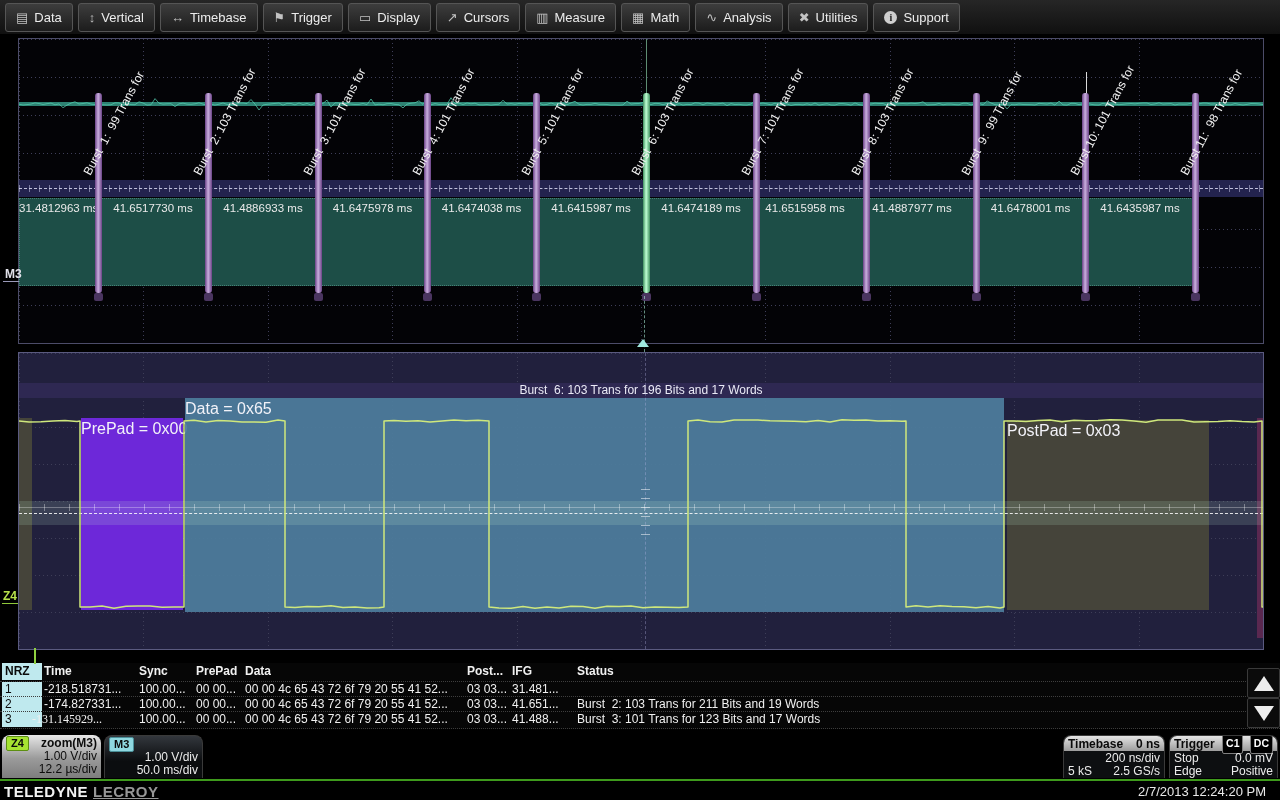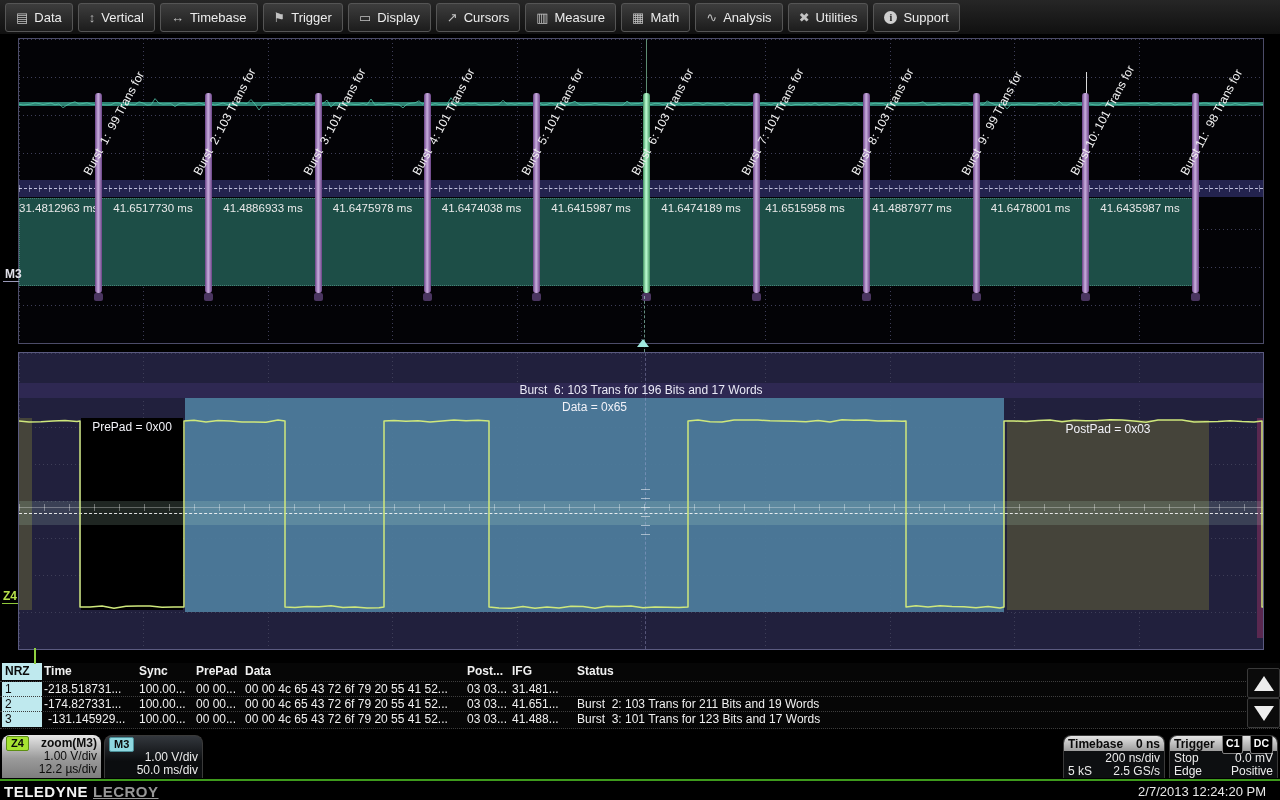--- a/index.html
+++ b/index.html
@@ -40,22 +40,22 @@
   .sel-line{position:absolute;top:0;height:254px;width:1px;background:rgba(170,255,205,.55);}
   .cur-line{position:absolute;top:33px;height:221px;width:1px;background:rgba(255,255,255,.85);}
   .blabel{position:absolute;top:125px;height:13px;font-size:12px;color:#f2f2f2;white-space:pre;
     transform:rotate(-62deg);transform-origin:0 100%;}
 
   .side-label{position:absolute;font-size:12px;font-weight:bold;}
   .side-rule{position:absolute;height:1px;}
 
   
   .region{position:absolute;}
-  .region-label{position:absolute;left:0;top:2px;width:100%;text-align:center;
-    font-size:12px;color:#f2f2f8;white-space:pre;}
+  .region-label{position:absolute;left:0;top:2px;width:100%;
+    font-size:16px;color:#f2f2f8;white-space:pre;}
   #title-band{position:absolute;left:0;top:30px;width:1244px;height:15px;background:#2e2852;}
   #title-band span{display:block;width:100%;text-align:center;font-size:12px;color:#eaeaf6;
     line-height:15px;white-space:pre;}
   #mid-band{position:absolute;left:0;top:148px;width:1244px;height:24px;background:rgba(190,235,210,.16);}
   #mid-ruler{position:absolute;left:0;top:154px;width:1244px;height:1px;background:rgba(255,255,255,.3);}
   #mid-ruler-ticks{position:absolute;left:0;top:151px;width:1244px;height:7px;
     background:repeating-linear-gradient(90deg,rgba(255,255,255,.35) 0 1px,transparent 1px 25px);}
   #mid-dash{position:absolute;left:0;top:160px;width:1244px;height:0;
     border-top:1px dashed rgba(255,255,255,.85);}
   #center-line{position:absolute;left:626px;top:0;height:296px;width:0;
@@ -270,21 +270,21 @@
         <line x1="0" y1="37.5" x2="1244" y2="37.5" stroke="#3e3e58" stroke-width="1" stroke-dasharray="1 3"></line>
         <line x1="0" y1="74.5" x2="1244" y2="74.5" stroke="#3e3e58" stroke-width="1" stroke-dasharray="1 3"></line>
         <line x1="0" y1="111.5" x2="1244" y2="111.5" stroke="#3e3e58" stroke-width="1" stroke-dasharray="1 3"></line>
         <line x1="0" y1="148.5" x2="1244" y2="148.5" stroke="#3e3e58" stroke-width="1" stroke-dasharray="1 3"></line>
         <line x1="0" y1="185.5" x2="1244" y2="185.5" stroke="#3e3e58" stroke-width="1" stroke-dasharray="1 3"></line>
         <line x1="0" y1="222.5" x2="1244" y2="222.5" stroke="#3e3e58" stroke-width="1" stroke-dasharray="1 3"></line>
         <line x1="0" y1="259.5" x2="1244" y2="259.5" stroke="#3e3e58" stroke-width="1" stroke-dasharray="1 3"></line>
         <line x1="0" y1="296.5" x2="1244" y2="296.5" stroke="#3e3e58" stroke-width="1" stroke-dasharray="1 3"></line>
       </svg>
     <div class="region" style="left:0;top:65px;width:13px;height:192px;background:#45443a;"></div>
-    <div class="region" style="left:62px;top:65px;width:102px;height:192px;background:#000000;">
+    <div class="region" style="left:62px;top:65px;width:102px;height:192px;background:#6d28d9;">
       <span class="region-label">PrePad = 0x00</span>
     </div>
     <div class="region" style="left:166px;top:45px;width:819px;height:214px;background:rgba(77,125,157,.93);">
       <span class="region-label">Data = 0x65</span>
     </div>
     <div class="region" style="left:988px;top:67px;width:202px;height:190px;background:#45443a;">
       <span class="region-label">PostPad = 0x03</span>
     </div>
     <div class="region" style="left:1238px;top:65px;width:6px;height:220px;background:#5a2850;"></div>
     <div id="title-band">
@@ -330,21 +330,21 @@
           <div class="tcell" style="left: 44px; width: 95px;">-174.827331...</div>
           <div class="tcell" style="left: 139px; width: 57px;">100.00...</div>
           <div class="tcell" style="left: 196px; width: 49px;">00 00...</div>
           <div class="tcell" style="left: 245px; width: 222px;">00 00 4c 65 43 72 6f 79 20 55 41 52...</div>
           <div class="tcell" style="left: 467px; width: 45px;">03 03...</div>
           <div class="tcell" style="left: 512px; width: 65px;">41.651...</div>
           <div class="tcell" style="left: 577px; width: 666px;">Burst  2: 103 Trans for 211 Bits and 19 Words</div>
         </div>
         <div class="trow body" style="top: 48px;">
           <div class="tcell nrzc" style="left: 2px; width: 40px;">3</div>
-          <div class="tcell" style="left: 48px; width: 95px;">-131.145929...</div>
+          <div class="tcell" style="left: 32px; width: 95px; font-family: Liberation Serif, serif;">-131.145929...</div>
           <div class="tcell" style="left: 139px; width: 57px;">100.00...</div>
           <div class="tcell" style="left: 196px; width: 49px;">00 00...</div>
           <div class="tcell" style="left: 245px; width: 222px;">00 00 4c 65 43 72 6f 79 20 55 41 52...</div>
           <div class="tcell" style="left: 467px; width: 45px;">03 03...</div>
           <div class="tcell" style="left: 512px; width: 65px;">41.488...</div>
           <div class="tcell" style="left: 577px; width: 666px;">Burst  3: 101 Trans for 123 Bits and 17 Words</div>
         </div>
       </div>
     <div class="scroll-btn" style="top:5px;">
       <div class="tri-up"></div>

